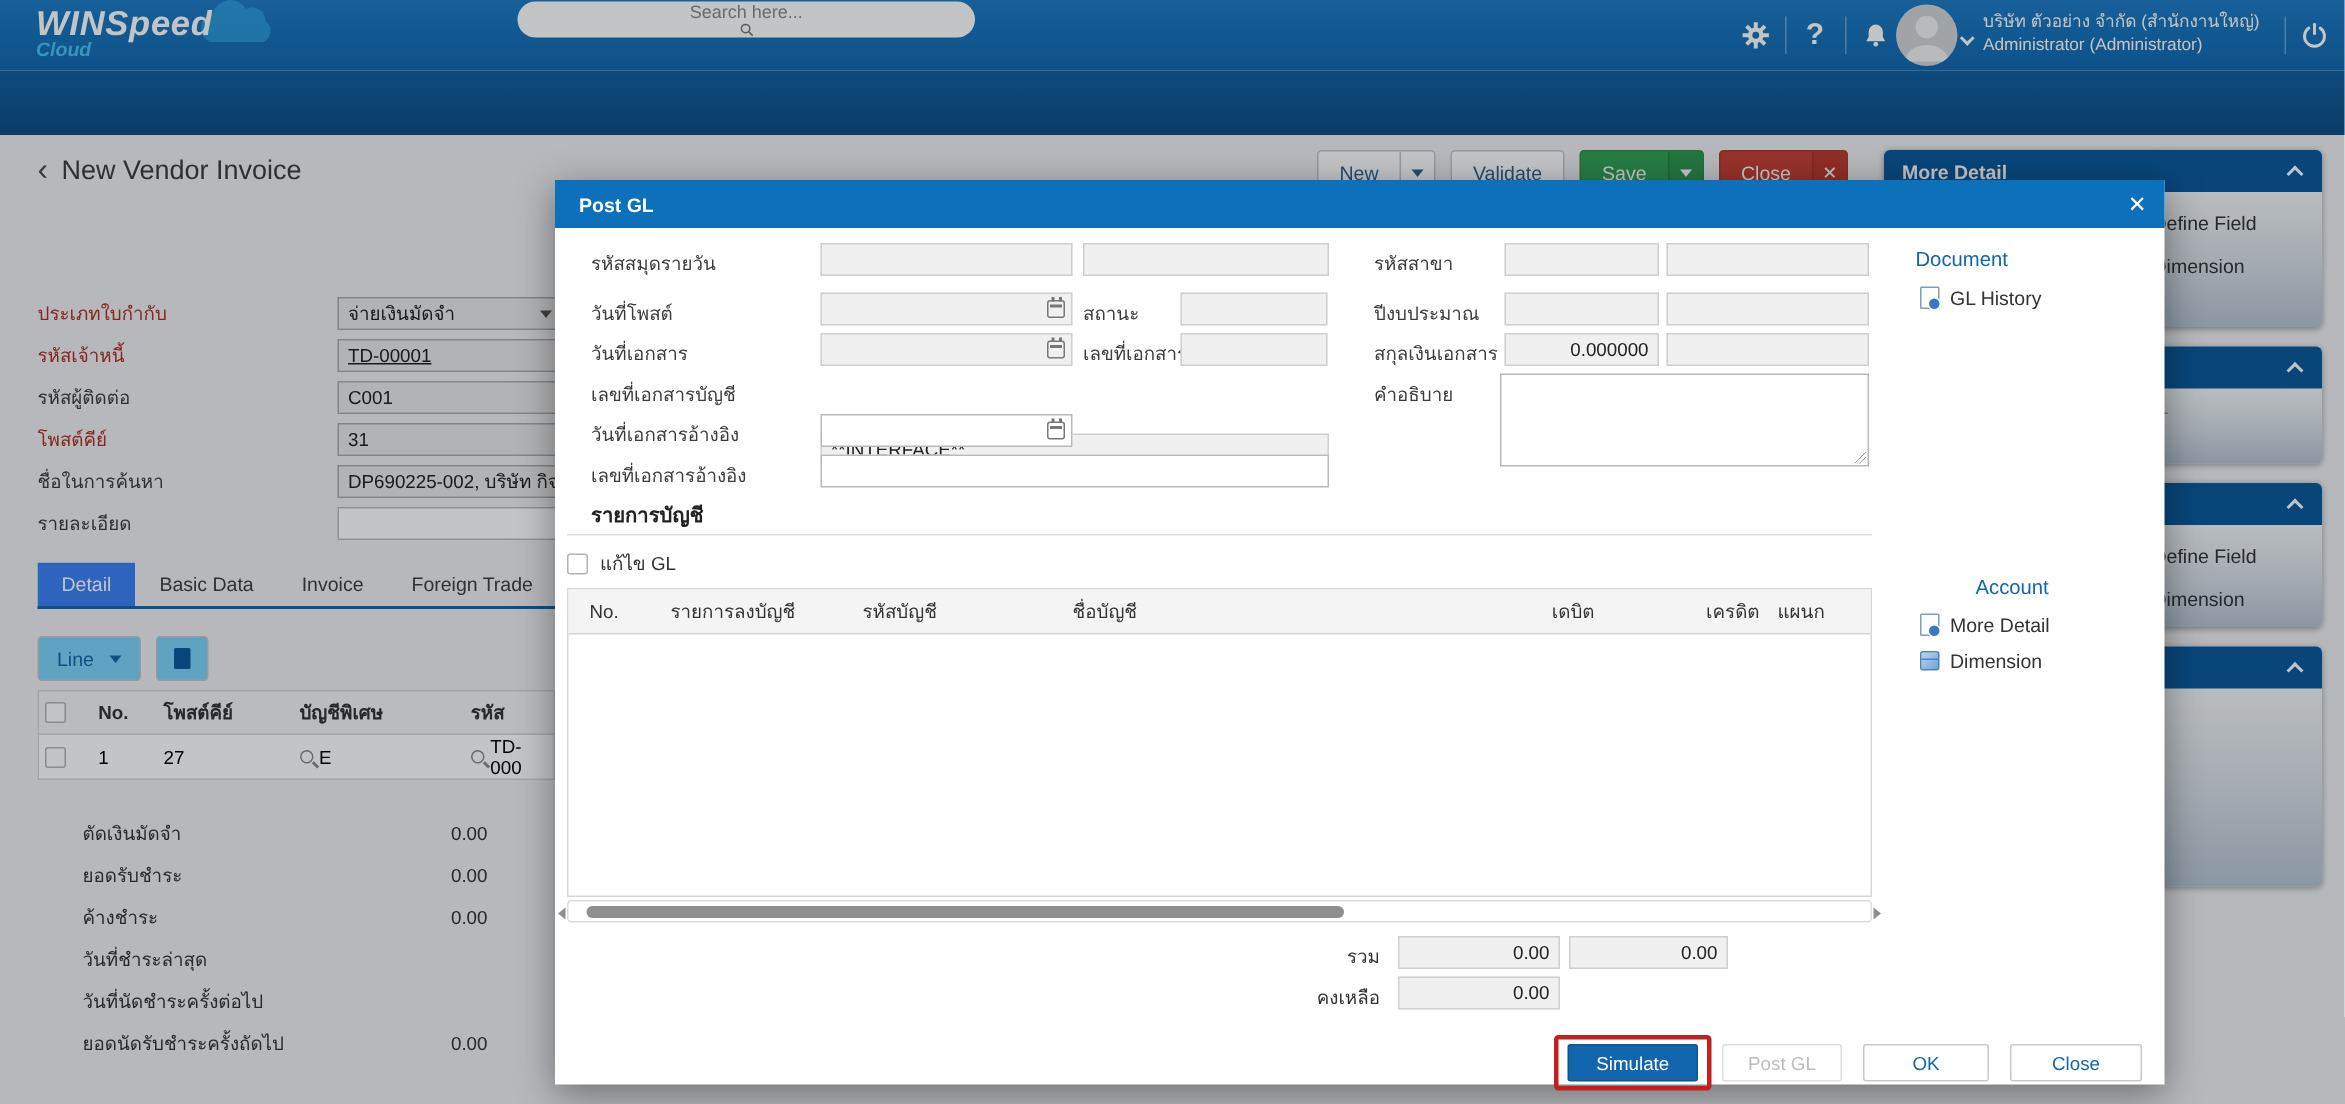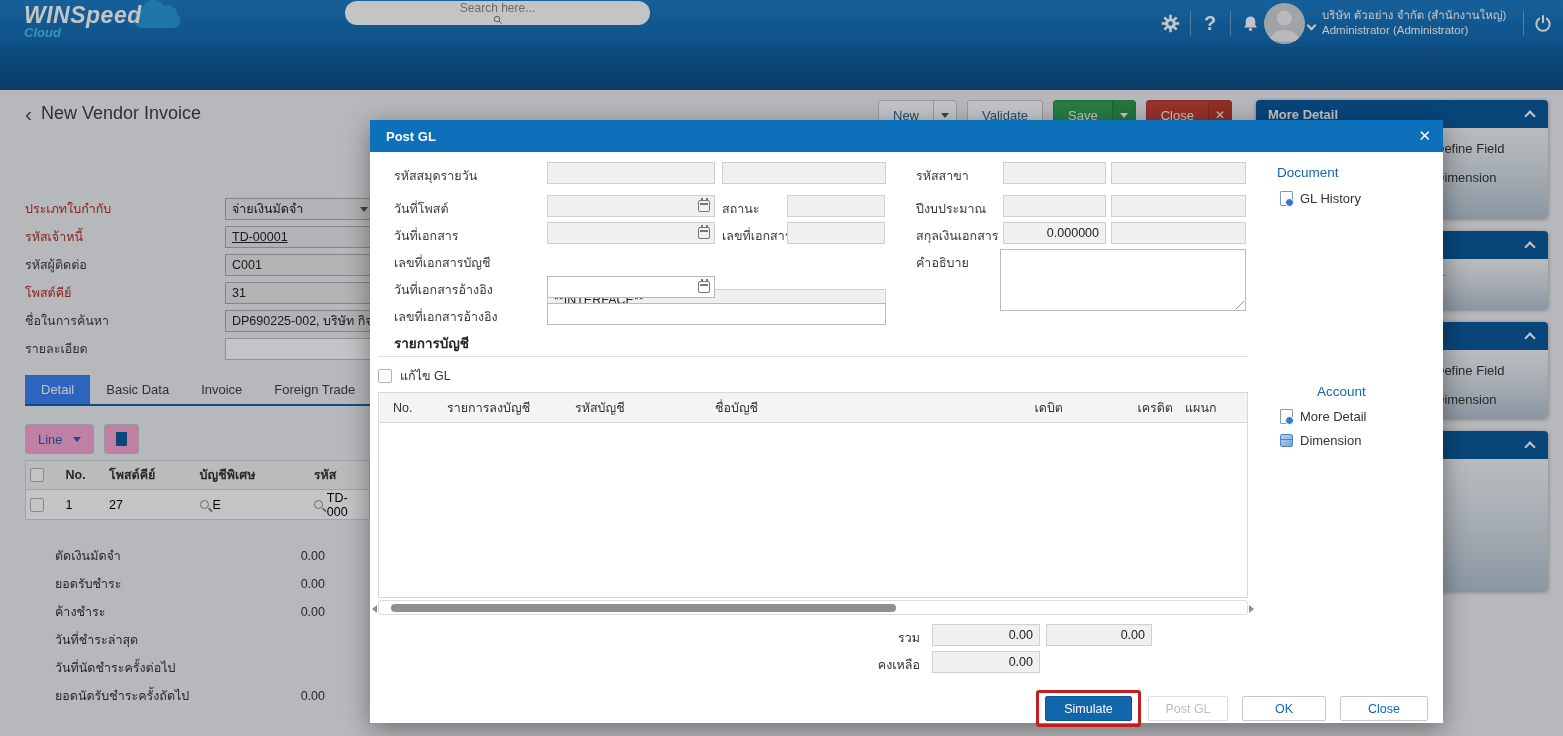--- a/index.html
+++ b/index.html
@@ -66,21 +66,21 @@
   .frow .lbl.req { color:#b03028; }
   .field { height:22px; border:1px solid #adadad; background:#e9e9e9; font-size:12.5px; color:#222;
     display:flex; align-items:center; padding:0 6px; position:relative; }
   .field.white { background:#fff; border-color:#bdbdbd; }
   .field .dd { position:absolute; right:6px; top:8px; width:0; height:0;
     border-left:4px solid transparent; border-right:4px solid transparent; border-top:5px solid #555; }
   .tabs { position:absolute; left:25px; top:285px; width:345px; display:flex; border-bottom:2px solid #1266ae; overflow:hidden;}
   .tab { padding:7px 16px; font-size:13px; color:#3d3d3d; white-space:nowrap; }
   .tab.active { background:#3b82f6; color:#fff; }
   .line-row { position:absolute; left:25px; top:334px; display:flex; gap:10px;}
-  .lbtn { height:30px; border:1px solid #c7c7c7; border-radius:3px; background:#f9a8d4; color:#1266ae;
+  .lbtn { height:30px; border:1px solid #c7c7c7; border-radius:3px; background:#7dd3fc; color:#1266ae;
     font-size:13px; display:flex; align-items:center; padding:0 12px; gap:10px;}
   .sq-ic { width:11px; height:14px; background:#0b5a9e; border-radius:1px; }
   .mtable { position:absolute; left:25px; top:370px; width:345px; overflow:hidden; font-size:12.5px;}
   .mtr { display:flex; align-items:center; height:30px; border:1px solid #d5d5d5; border-top:none; background:#fff;}
   .mtr.head { background:#f4f4f4; border-top:1px solid #d5d5d5; font-weight:bold; color:#333;}
   .mtd { padding:0 4px; display:flex; align-items:center; gap:4px;}
   .cb { width:14px; height:14px; border:1px solid #b3b3b3; background:#fff; border-radius:2px; }
   .mag { width:9px; height:9px; border:1.5px solid #8a8a8a; border-radius:50%; position:relative; flex:none;}
   .mag::after { content:""; position:absolute; left:7px; top:8px; width:5px; height:1.5px; background:#8a8a8a; transform:rotate(45deg); }
   .summary { position:absolute; left:55px; top:452px; width:270px; font-size:12.5px; color:#333;}

